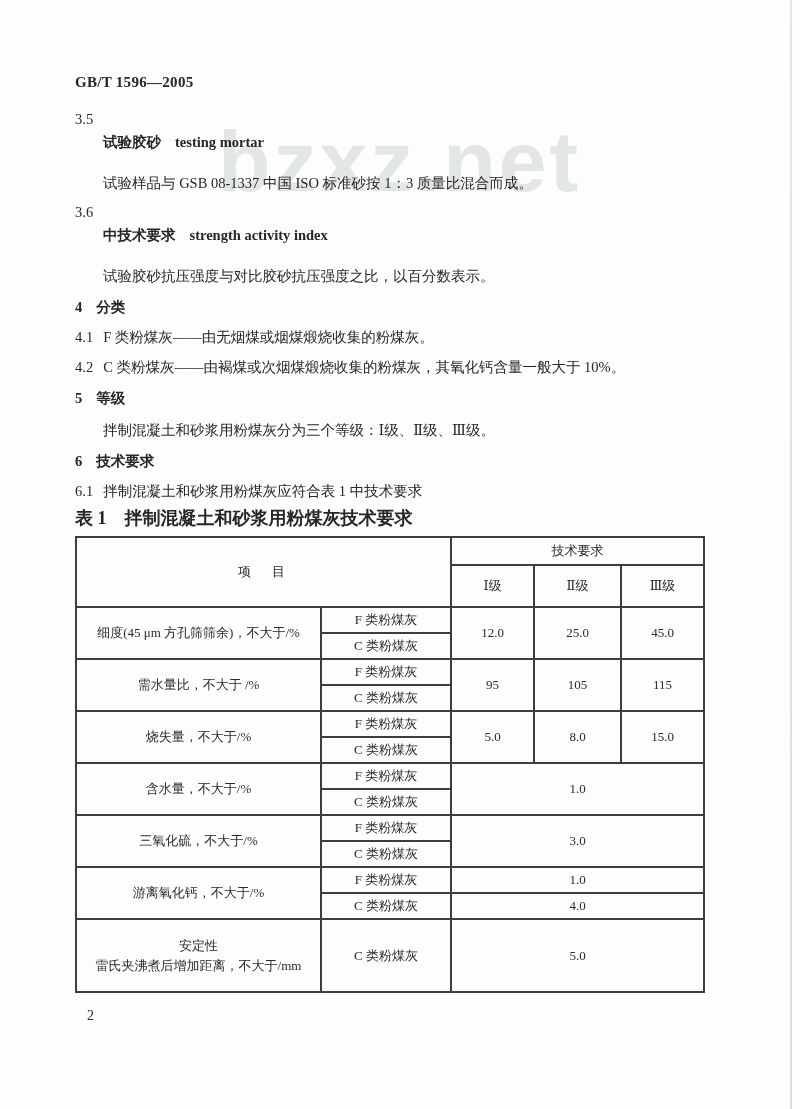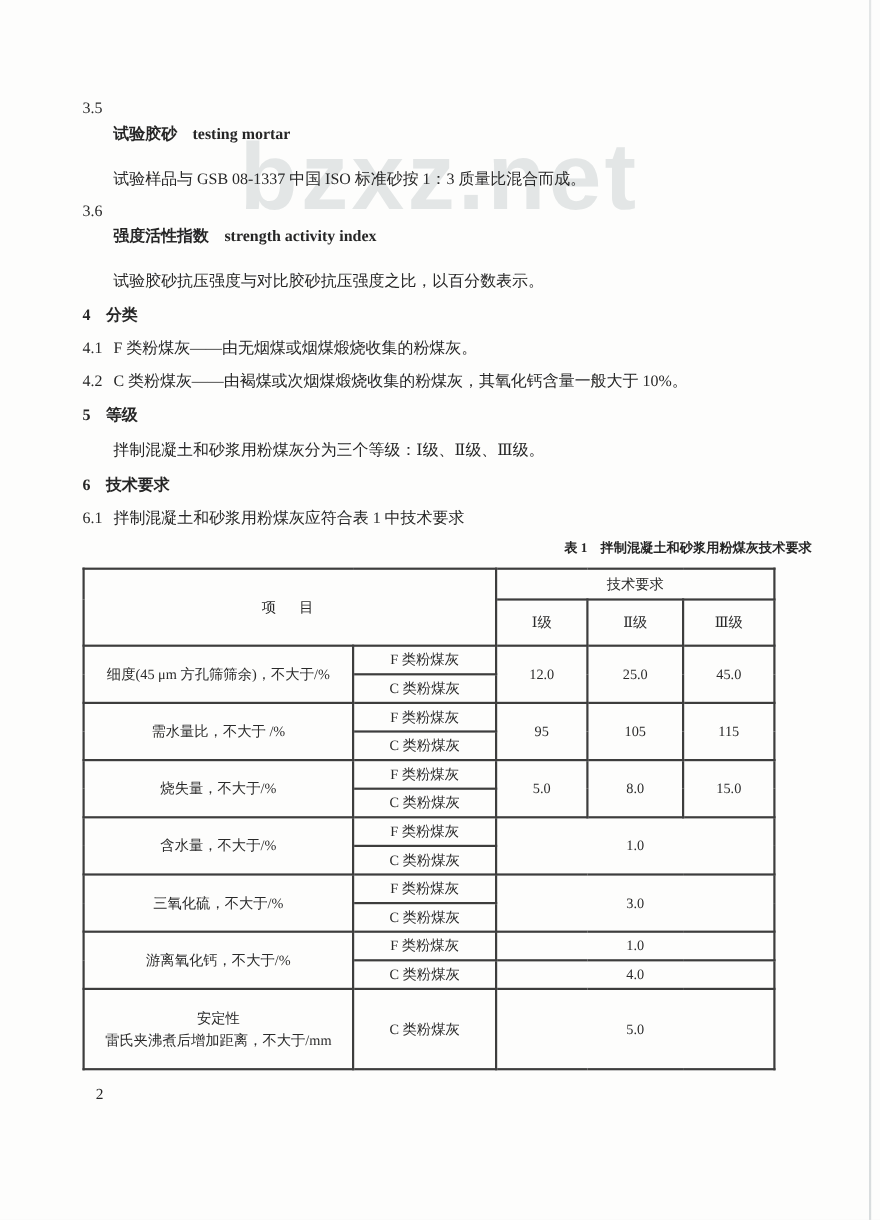--- a/index.html
+++ b/index.html
@@ -46,23 +46,23 @@
   .term-en { margin-left: 14px; font-family: "Liberation Serif", serif; }
   .def-line { margin-top: 21px; padding-left: 28px; }
   .h2-line { margin-top: 11px; font-weight: 700; }
   .h2-line .num { margin-right: 14px; }
   .plain-indent { margin-top: 12px; padding-left: 28px; }
   .num-para { margin-top: 10px; }
   .num-para .num { margin-right: 10px; }
   .gap-lg { }
   .table-caption {
     margin-top: 7px;
-    text-align: right;
+    text-align: left;
     font-weight: 700;
-    font-size: 12px;
+    font-size: 18px;
   }
   table.spec {
     margin-top: 8px;
     border-collapse: collapse;
     width: 628px;
     table-layout: fixed;
     font-size: 13px;
     color: #2a2a2a;
   }
   table.spec th, table.spec td {
@@ -91,30 +91,31 @@
 </style>
 </head>
 <body>
 
 <div class="page">
   <div class="watermark">bzxz.net</div>
   <div class="scan-edge-right"></div>
 
   <div class="content">
 
+    <div class="doc-code">GB/T 1596—2005</div>
 
     <div class="sec-num-line">3.5</div>
     <div class="term-line">
       <span>试验胶砂</span><span class="term-en">testing mortar</span>
     </div>
     <div class="def-line">试验样品与 GSB 08-1337 中国 ISO 标准砂按 1：3 质量比混合而成。</div>
 
     <div class="sec-num-line" style="margin-top:9px">3.6</div>
     <div class="term-line">
-      <span>强度活性指数</span><span class="term-en">strength activity index</span>
+      <span>中技术要求</span><span class="term-en">strength activity index</span>
     </div>
     <div class="def-line">试验胶砂抗压强度与对比胶砂抗压强度之比，以百分数表示。</div>
 
     <div class="h2-line">
       <span class="num">4</span><span>分类</span>
     </div>
     <div class="num-para">
       <span class="num">4.1</span><span>F 类粉煤灰——由无烟煤或烟煤煅烧收集的粉煤灰。</span>
     </div>
     <div class="num-para">

